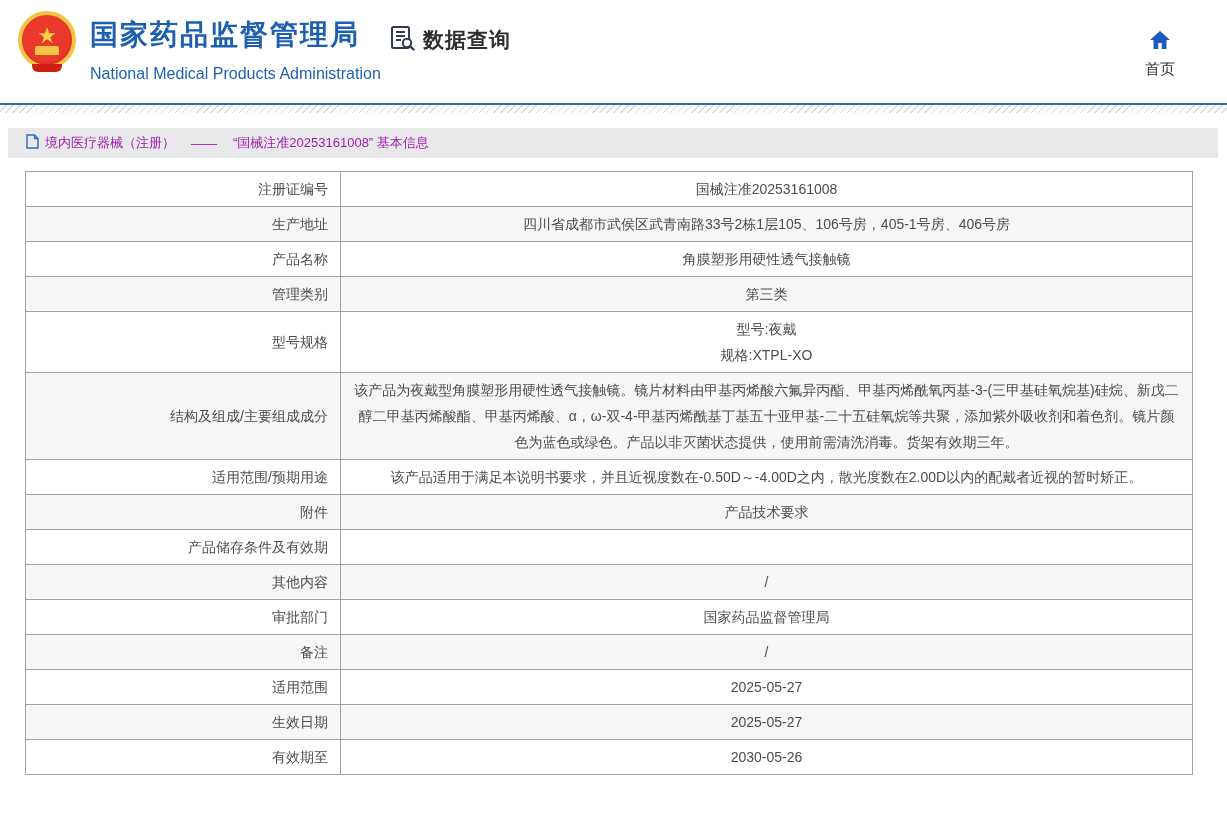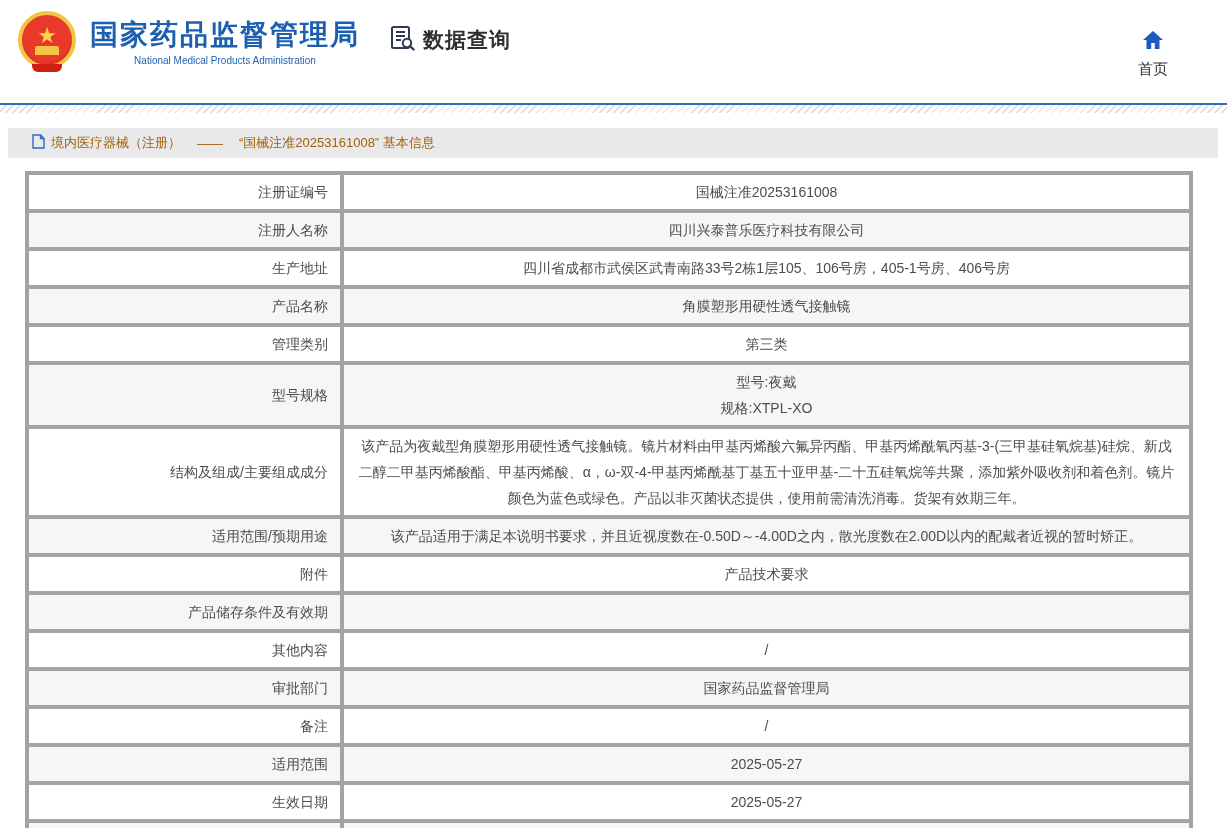--- a/index.html
+++ b/index.html
@@ -17,47 +17,47 @@
     border: 4px solid #f3c545;
     display: flex; align-items: center; justify-content: center;
   }
   .emblem .star { color: #ffd24a; font-size: 22px; line-height: 1; margin-top: -8px; }
   .emblem .gate { position: absolute; bottom: 10px; left: 50%; transform: translateX(-50%);
     width: 24px; height: 9px; background: #f3c545; border-radius: 2px 2px 0 0; }
   .emblem .ribbon { position: absolute; bottom: -7px; left: 50%; transform: translateX(-50%);
     width: 30px; height: 8px; background: #cf1f10; border-radius: 0 0 6px 6px; }
   .org-block { position: absolute; left: 90px; top: 16px; }
   .org-cn { font-size: 28px; font-weight: bold; color: #1c5fb0; letter-spacing: 2px; }
-  .org-en { font-size: 10px; color: #2063b4; margin-top: 1px; text-align: center; }
+  .org-en { font-size: 16px; color: #2063b4; margin-top: 11px; text-align: center; }
   .section-block { position: absolute; left: 388px; top: 24px; display: flex; align-items: center; gap: 7px; font-family: Liberation Serif, serif; }
   .section-title { font-size: 21px; font-weight: 600; color: #2e2e2e; letter-spacing: 1px; }
-  .header-nav { position: absolute; right: 59px; top: 30px; display: flex; gap: 48px; }
+  .header-nav { position: absolute; right: 52px; top: 30px; display: flex; gap: 48px; }
   .nav-item { display: flex; flex-direction: column; align-items: center; gap: 6px; cursor: pointer; }
   .nav-item .label { font-size: 15px; color: #333; }
   
   .blue-line { height: 2px; background: #2f6eb5; }
   .hatch-band { height: 8px; background: repeating-linear-gradient(135deg, #ffffff 0 4px, #d9d9d9 4px 5px); }
   
   .breadcrumb {
     margin: 15px 9px 0 8px; height: 30px; background: #e9e9ec;
-    display: flex; align-items: center; padding-left: 24px; gap: 6px;
-    font-size: 13px; color: #a16207;
+    display: flex; align-items: center; padding-left: 18px; gap: 6px;
+    font-size: 13px; color: #a21caf;
   }
   .breadcrumb .dash { margin: 0 10px; letter-spacing: 0; }
   
   .info-table {
     margin: 13px 0 0 25px; width: 1168px;
     border-collapse: collapse; table-layout: fixed;
     border: 1px solid #c3c3c3;
     font-size: 14px; color: #4d4d4d;
   }
   .info-table tr { background: #ffffff; }
   .info-table tr:nth-child(even) { background: #f6f6f6; }
   .info-table th, .info-table td {
-    border: 4px solid #a3a3a3; vertical-align: middle;
+    border: 1px solid #a3a3a3; vertical-align: middle;
     line-height: 26px; padding: 4px 12px; font-weight: normal;
   }
   .info-table th { width: 315px; text-align: right; }
   .info-table td { text-align: center; white-space: pre-line; word-break: break-all; }
 </style>
 </head>
 <body>
 
 <div class="header">
   <div class="emblem">
@@ -109,24 +109,20 @@
   <span>“国械注准20253161008” 基本信息</span>
 </div>
 
 <table class="info-table">
   <tbody>
       <tr>
         <th>注册证编号</th>
         <td>国械注准20253161008</td>
       </tr>
       <tr>
-        <th>注册人名称</th>
-        <td>四川兴泰普乐医疗科技有限公司</td>
-      </tr>
-      <tr>
         <th>生产地址</th>
         <td>四川省成都市武侯区武青南路33号2栋1层105、106号房，405-1号房、406号房</td>
       </tr>
       <tr>
         <th>产品名称</th>
         <td>角膜塑形用硬性透气接触镜</td>
       </tr>
       <tr>
         <th>管理类别</th>
         <td>第三类</td>

